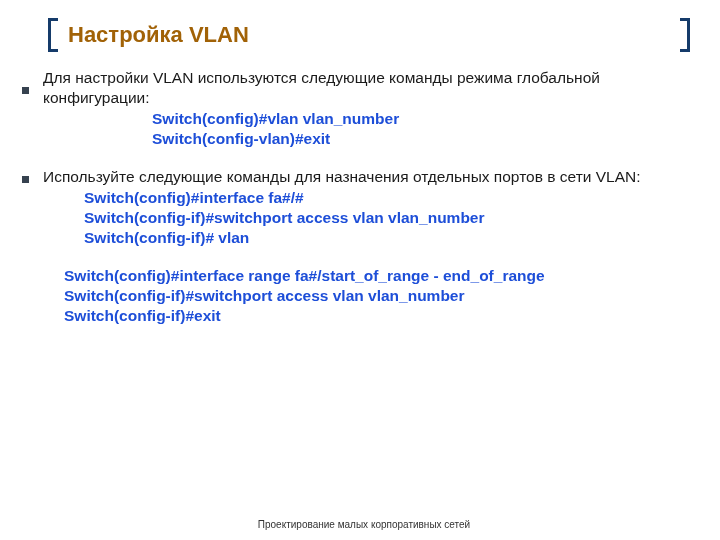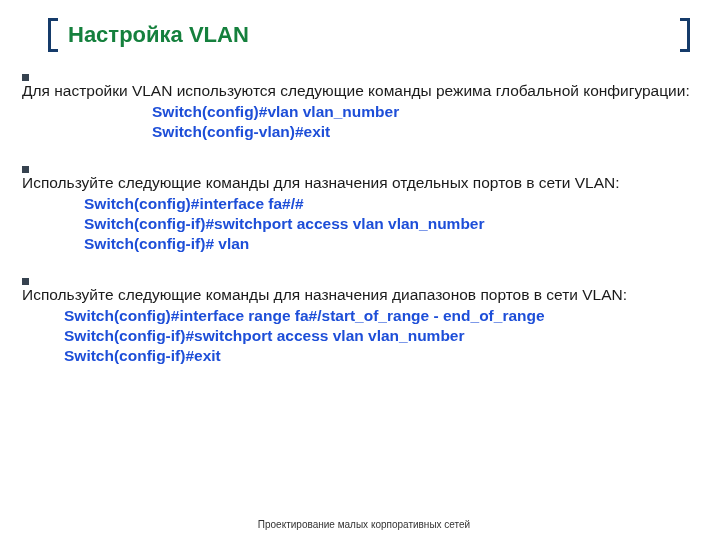--- a/index.html
+++ b/index.html
@@ -32,39 +32,38 @@
       background: #153b6a;
     }
     .bracket-left::before { left: 0; top: 0; width: 3px; height: 34px; }
     .bracket-left::after  { left: 0; top: 0; width: 10px; height: 3px; box-shadow: 0 31px 0 0 #153b6a; }
     .bracket-right::before { right: 0; top: 0; width: 3px; height: 34px; }
     .bracket-right::after  { right: 0; top: 0; width: 10px; height: 3px; box-shadow: 0 31px 0 0 #153b6a; }
     .bracket-right { position: absolute; left: 632px; }
     h1.slide-title {
       font-size: 22px;
       font-weight: 700;
-      color: #15803d;
+      color: #a16207;
       margin-left: 10px;
       margin-right: 420px;
       white-space: nowrap;
     }
     .content {
       position: absolute;
       top: 68px;
       left: 22px;
       right: 30px;
     }
     .section { margin-bottom: 18px; }
     .lead {
       display: flex;
-      align-items: flex-start;
+      align-items: center;
       font-size: 15.5px;
       line-height: 1.28;
       color: #1a1a1a;
-      flex-direction: column;
     }
     .bullet {
       width: 7px;
       height: 7px;
       background: #36424f;
       margin-top: 6px;
       margin-right: 14px;
       flex-shrink: 0;
     }
     .lead-text { flex: 1; }
@@ -118,24 +117,20 @@
       <span class="lead-text">Используйте следующие команды для назначения отдельных портов в сети VLAN:</span>
     </div>
     <div class="cmds ind2">
       <div>Switch(config)#interface fa#/#</div>
       <div>Switch(config-if)#switchport access vlan vlan_number</div>
       <div>Switch(config-if)# vlan</div>
     </div>
   </div>
 
   <div class="section">
-    <div class="lead">
-      <span class="bullet"></span>
-      <span class="lead-text">Используйте следующие команды для назначения диапазонов портов в сети VLAN:</span>
-    </div>
     <div class="cmds ind3">
       <div>Switch(config)#interface range fa#/start_of_range - end_of_range</div>
       <div>Switch(config-if)#switchport access vlan vlan_number</div>
       <div>Switch(config-if)#exit</div>
     </div>
   </div>
 
 </div>
 
 <div class="footer">Проектирование малых корпоративных сетей</div>

